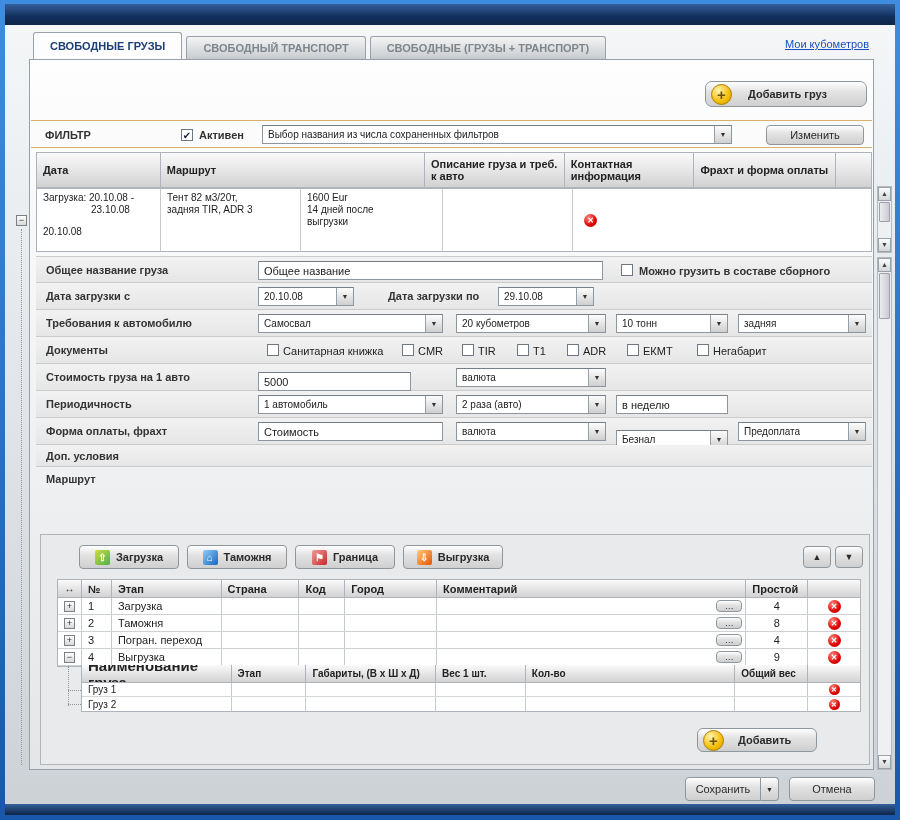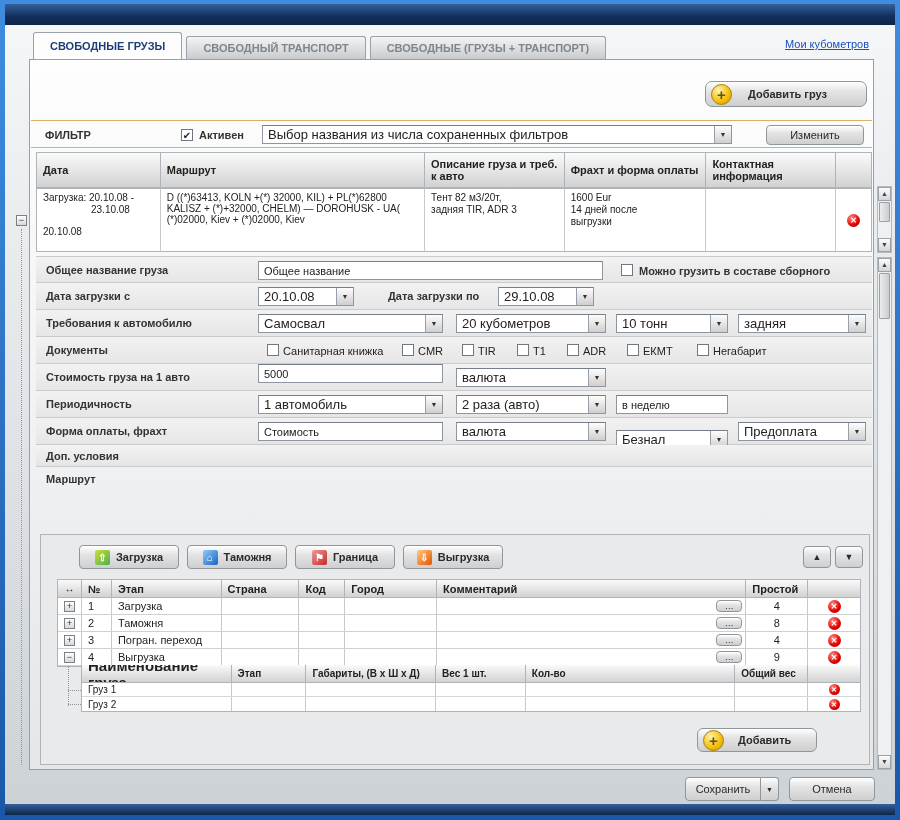--- a/index.html
+++ b/index.html
@@ -11,21 +11,21 @@
   .abs{position:absolute}
   .tab{display:flex;align-items:center;padding:0 16px;height:23px;font-size:11px;font-weight:bold;color:#7e868d;background:linear-gradient(#f4f4f4,#c8cbce);border:1px solid #9aa1a8;border-bottom:none;border-radius:3px 3px 0 0;cursor:pointer;white-space:nowrap}
   .tab.active{height:27px;background:#fdfdfd;color:#1c3e74}
   .link{font-size:11px;color:#1b4fbf;text-decoration:underline;cursor:pointer}
   .panel{background:linear-gradient(#fefefe,#e4e6e8);border:1px solid #97a0a8}
   .btn{display:flex;align-items:center;justify-content:center;font-size:11px;color:#2b2b2b;background:linear-gradient(#ffffff,#e3e3e3 40%,#cfcfcf);border:1px solid #8f969c;border-radius:4px;cursor:pointer;box-shadow:inset 0 1px 0 rgba(255,255,255,.8);white-space:nowrap}
   .btn.bold{font-weight:bold}
   .tbx{background:#fff;border:1px solid #8d969e;border-top-color:#767f87;font-size:11px;color:#222;display:flex;align-items:center;padding:0 5px;overflow:hidden;white-space:nowrap}
   .ph{color:#8a8f94}
   .combo{display:flex;background:#fff;border:1px solid #8d969e;border-top-color:#767f87;overflow:hidden;cursor:pointer}
-  .combo .val{flex:1;font-size:13px;color:#222;display:flex;align-items:center;padding:0 5px;white-space:nowrap;overflow:hidden}
+  .combo .val{flex:1;font-size:10px;color:#222;display:flex;align-items:center;padding:0 5px;white-space:nowrap;overflow:hidden}
   .ddb{width:17px;display:flex;align-items:center;justify-content:center;font-size:7px;color:#333;background:linear-gradient(#fdfdfd,#cfcfcf);border-left:1px solid #97a0a8;cursor:pointer;flex:0 0 17px}
   .chk{display:inline-block;width:12px;height:12px;background:#fff;border:1px solid #6f7880;font-size:10px;line-height:11px;text-align:center;color:#15213c;cursor:pointer}
   .lbl{font-size:11px;font-weight:bold;color:#333;white-space:nowrap}
   .txt{font-size:11px;color:#222;white-space:nowrap}
   .xico{display:inline-block;width:13px;height:13px;border-radius:50%;background:radial-gradient(circle at 35% 30%,#ff8a7e,#e00000 60%,#a80000);color:#fff;font-size:8px;font-weight:bold;line-height:13px;text-align:center;cursor:pointer}
   .gplus{display:inline-flex;align-items:center;justify-content:center;width:21px;height:21px;border-radius:50%;background:radial-gradient(circle at 35% 30%,#fff3b0,#f4bd06 60%,#cf9400);border:1px solid #a87f00;color:#6b5200;font-size:15px;font-weight:bold;flex:0 0 21px}
   .hcell{background:linear-gradient(#fafafa,#d2d2d2);border-right:1px solid #aeb4ba;border-bottom:1px solid #aeb4ba;font-size:11px;font-weight:bold;color:#222;display:flex;align-items:center;padding:2px 6px;overflow:hidden}
   .cell{border-right:1px solid #c6cacd;font-size:11px;color:#222;padding:3px 6px;overflow:hidden}
   .cc{display:flex;align-items:center;justify-content:center;padding:0}
   .sb{background:#eef0f1;border:1px solid #b4bac0}
@@ -75,31 +75,30 @@
         <span class="ddb">▼</span>
       </div>
       <div class="abs btn" style="left:735px;top:4px;width:98px;height:20px">Изменить</div>
     </div>
 
     <div class="abs" style="left:31px;top:127px;width:836px">
       <div style="display:flex;height:36px;border:1px solid #aeb4ba;border-bottom:none">
         <div class="hcell" style="width:124px">Дата</div>
         <div class="hcell" style="width:265px">Маршрут</div>
         <div class="hcell" style="width:140px">Описание груза и треб. к авто</div>
+        <div class="hcell" style="width:130px">Контактная информация</div>
         <div class="hcell" style="width:142px">Фрахт и форма оплаты</div>
-        <div class="hcell" style="width:130px">Контактная информация</div>
         <div class="hcell" style="width:35px;border-right:none"></div>
       </div>
       <div style="display:flex;min-height:64px;background:#fff;border:1px solid #aeb4ba">
         <div class="cell" style="width:124px;font-size:10px;line-height:12px">
           <div>Загрузка: 20.10.08 -</div>
           <div style="margin-left:48px">23.10.08</div>
           <div style="margin-top:10px">20.10.08</div>
         </div>
-        <div class="cell" style="width:265px;font-size:10px;line-height:11px">D ((*)63413, KOLN +(*) 32000, KIL) + PL(*)62800 KALISZ + (*)+32000, CHELM) — DOROHUSK - UA( (*)02000, Kiev + (*)02000, Kiev</div>
         <div class="cell" style="width:140px;font-size:10px;line-height:12px">
           <div>Тент 82 м3/20т,</div>
           <div>задняя TIR, ADR 3</div>
         </div>
         <div class="cell" style="width:142px;font-size:10px;line-height:12px">
           <div>1600 Eur</div>
           <div style="width:80px">14 дней после выгрузки</div>
         </div>
         <div class="cell" style="width:130px"></div>
         <div class="cell cc" style="width:35px;border-right:none">
@@ -177,21 +176,21 @@
         <span class="abs chk" style="left:531px;top:7px"></span>
         <span class="abs txt" style="left:547px;top:8px">ADR</span>
         <span class="abs chk" style="left:591px;top:7px"></span>
         <span class="abs txt" style="left:607px;top:8px">ЕКМТ</span>
         <span class="abs chk" style="left:661px;top:7px"></span>
         <span class="abs txt" style="left:677px;top:8px">Негабарит</span>
       </div>
 
       <div class="frow">
         <span class="abs lbl" style="left:10px;top:7px">Стоимость груза на 1 авто</span>
-        <div class="abs tbx" style="left:222px;top:0;width:185px;height:19px">5000</div>
+        <div class="abs tbx" style="left:222px;top:8px;width:153px;height:19px">5000</div>
         <div class="abs combo" style="left:420px;top:4px;width:150px;height:19px">
           <span class="val ph">валюта</span>
           <span class="ddb">▼</span>
         </div>
       </div>
 
       <div class="frow">
         <span class="abs lbl" style="left:10px;top:7px">Периодичность</span>
         <div class="abs combo" style="left:222px;top:4px;width:185px;height:19px">
           <span class="val">1 автомобиль</span>

